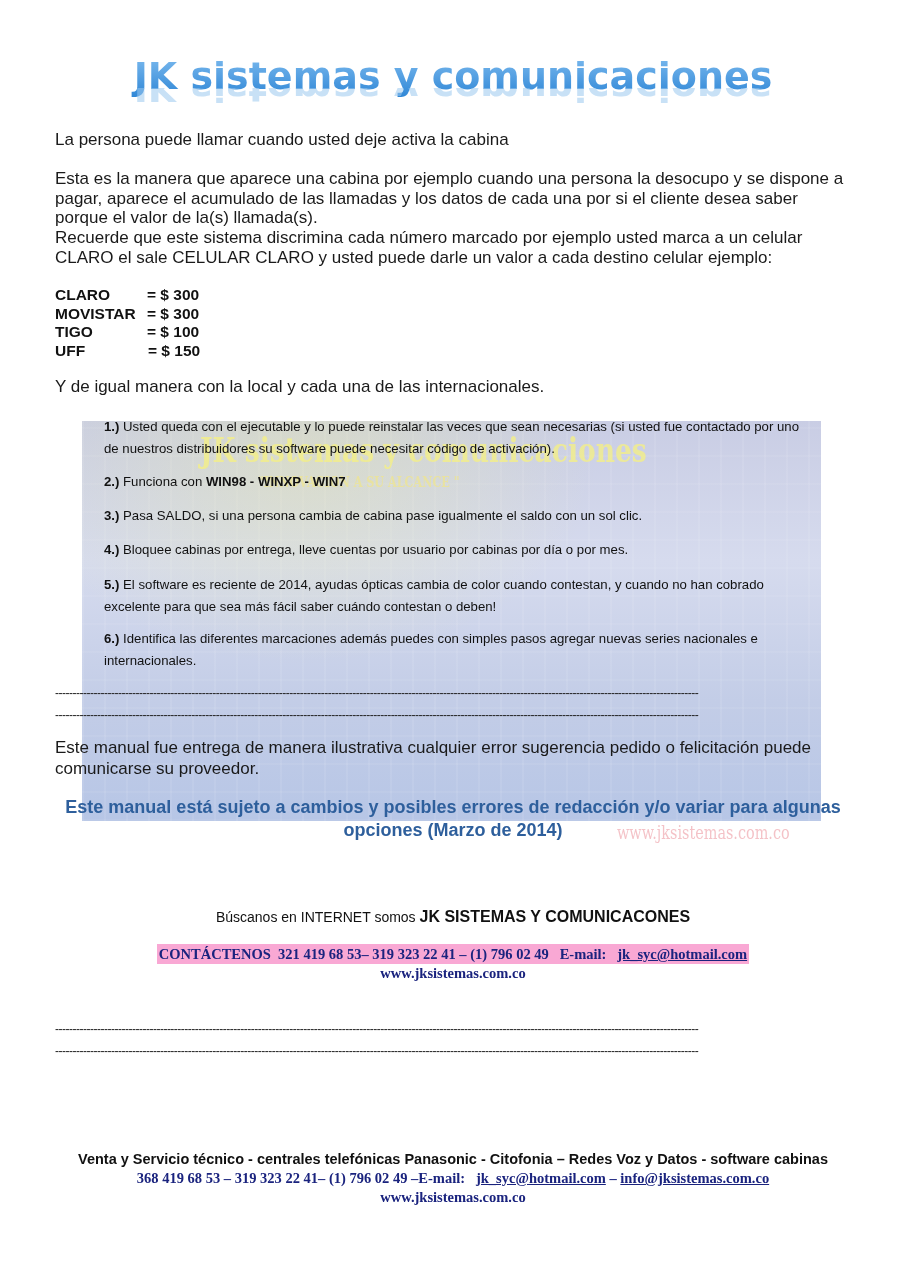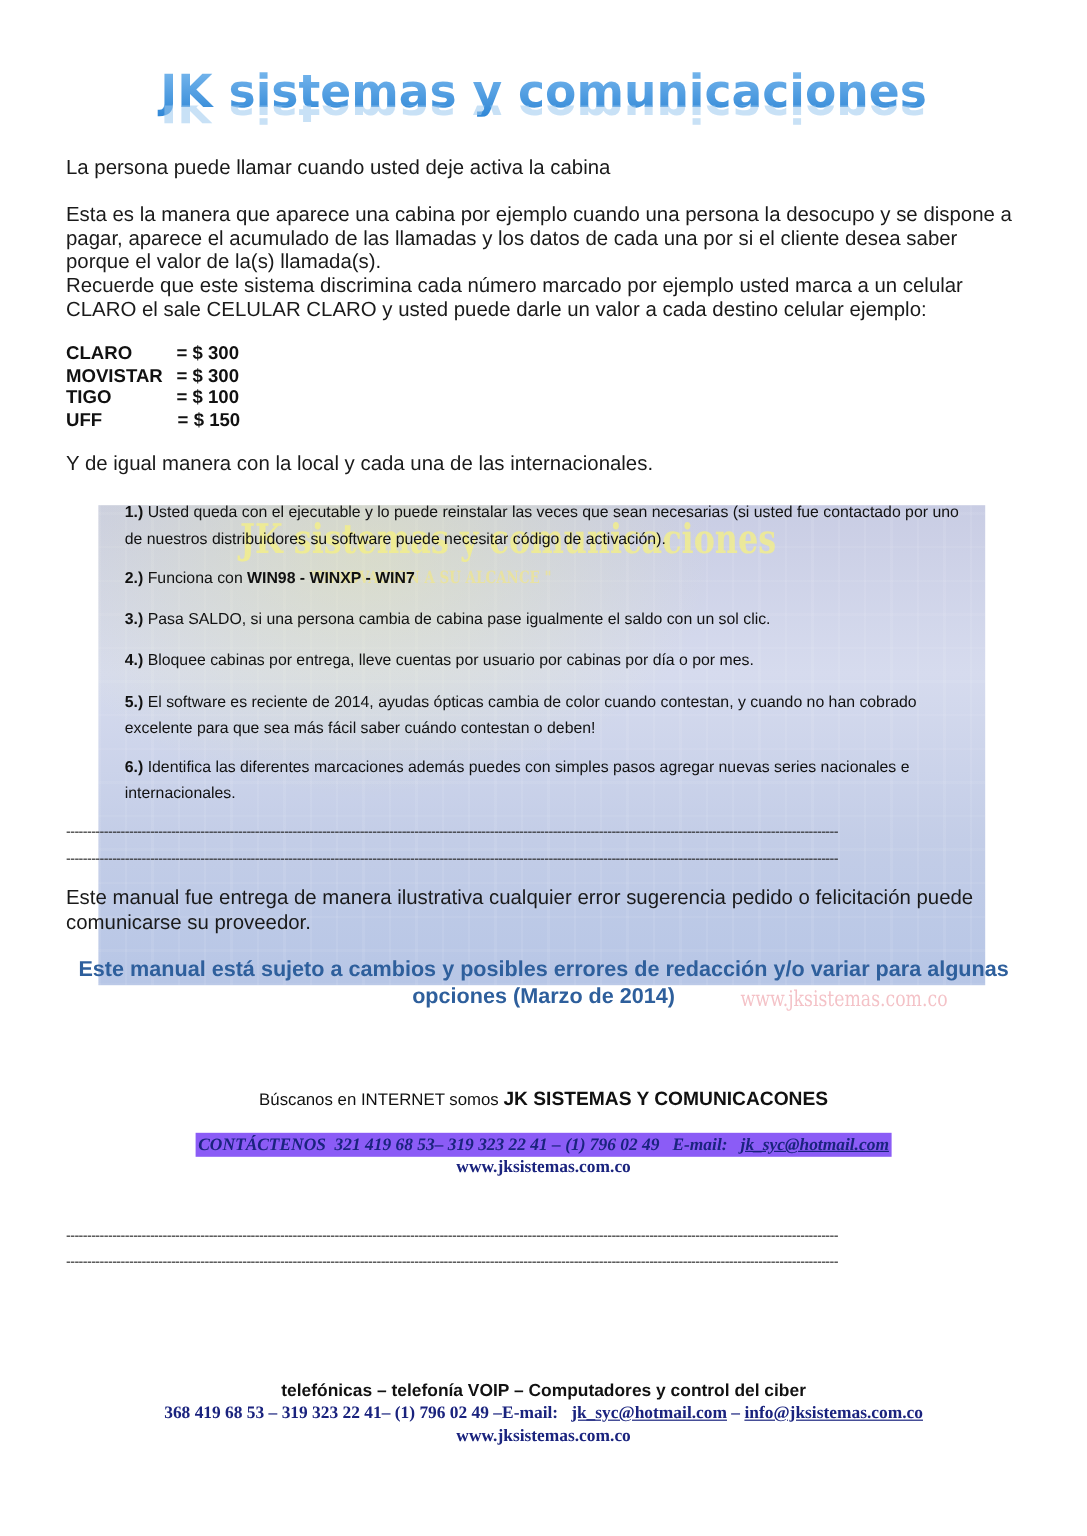--- a/index.html
+++ b/index.html
@@ -47,21 +47,21 @@
     .disclaimer { left: 40px; width: 826px; top: 796px; text-align: center; font-weight: bold;
       font-size: 18px; line-height: 23px; color: #2e5f9c; }
     .web-wm { left: 617px; top: 822px; font-family: "DejaVu Serif", serif; font-size: 18px;
       color: rgba(230,120,130,0.45); transform: scaleX(0.8); transform-origin: left; white-space: nowrap; }
 
     .search-line { left: 0; width: 906px; top: 908px; text-align: center; font-size: 14px; }
     .search-line .brand { font-weight: bold; font-size: 16px; }
 
     .contact { left: 0; width: 906px; top: 946px; text-align: center; font-family: "Liberation Serif", serif;
       font-weight: bold; font-size: 14.5px; color: #1a237e; }
-    .contact .hl { background: #8b5cf6; padding: 2px 2px; font-style: italic; }
+    .contact .hl { background: #f9a8d4; padding: 2px 2px; }
     .contact a, .footer a { color: #1a237e; text-decoration: underline; }
     .contact-web { left: 0; width: 906px; top: 965px; text-align: center; font-family: "Liberation Serif", serif;
       font-weight: bold; font-size: 14.5px; color: #1a237e; }
 
     .footer { left: 0; width: 906px; top: 1150px; text-align: center; font-weight: bold; font-size: 14.5px;
       line-height: 19px; color: #111; }
     .footer .blue { color: #1a237e; font-family: "Liberation Serif", serif; font-size: 14.5px; }
   </style>
 </head>
 <body>
@@ -139,18 +139,18 @@
 
 <div class="abs contact">
   <span class="hl"><span style="white-space:pre">CONTÁCTENOS  321 419 68 53– 319 323 22 41 – (1) 796 02 49   E-mail:   </span><a>jk_syc@hotmail.com</a></span>
 </div>
 <div class="abs contact-web">www.jksistemas.com.co</div>
 
 <div class="abs dashes" style="top:1022px;">----------------------------------------------------------------------------------------------------------------------------------------------------------------------------------------</div>
 <div class="abs dashes" style="top:1044px;">----------------------------------------------------------------------------------------------------------------------------------------------------------------------------------------</div>
 
 <div class="abs footer">
-  <div>telefónicas – telefonía VOIP – Computadores y control del ciber</div>
+  <div>Venta y Servicio técnico - centrales telefónicas Panasonic - Citofonia – Redes Voz y Datos - software cabinas</div>
   <div class="blue">
     <span style="white-space:pre">368 419 68 53 – 319 323 22 41– (1) 796 02 49 –E-mail:   </span><a>jk_syc@hotmail.com</a><span style="white-space:pre"> – </span><a>info@jksistemas.com.co</a>
   </div>
   <div class="blue">www.jksistemas.com.co</div>
 </div>
 
 </body></html>

